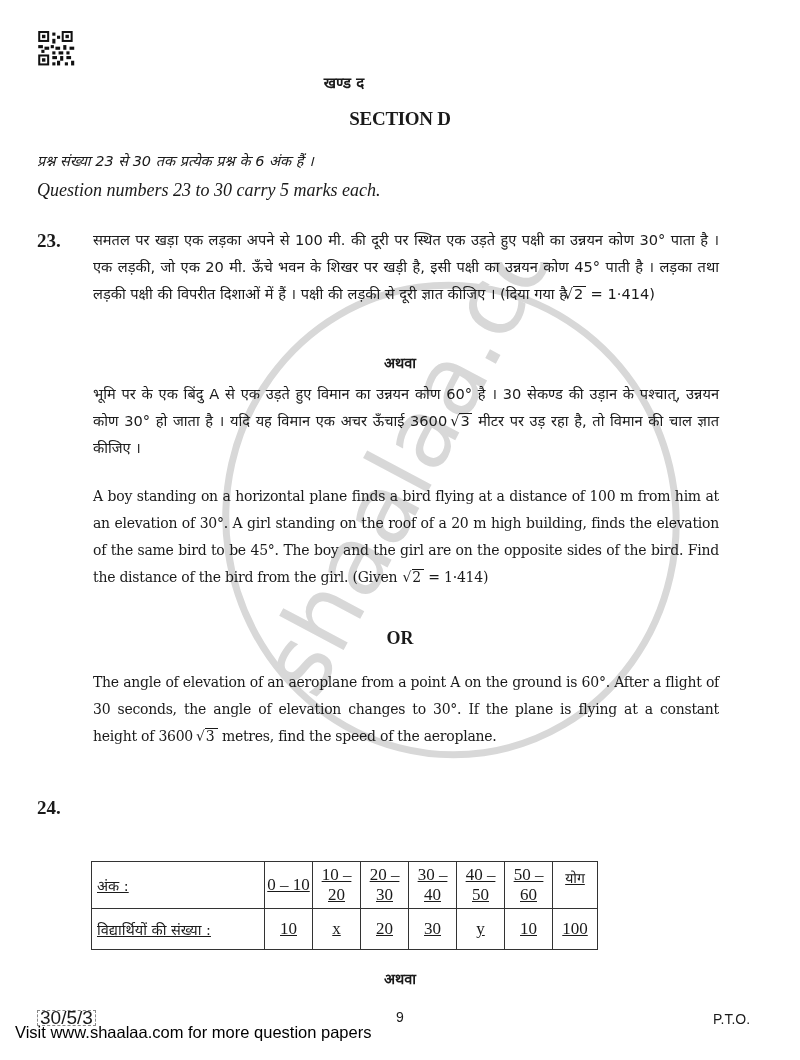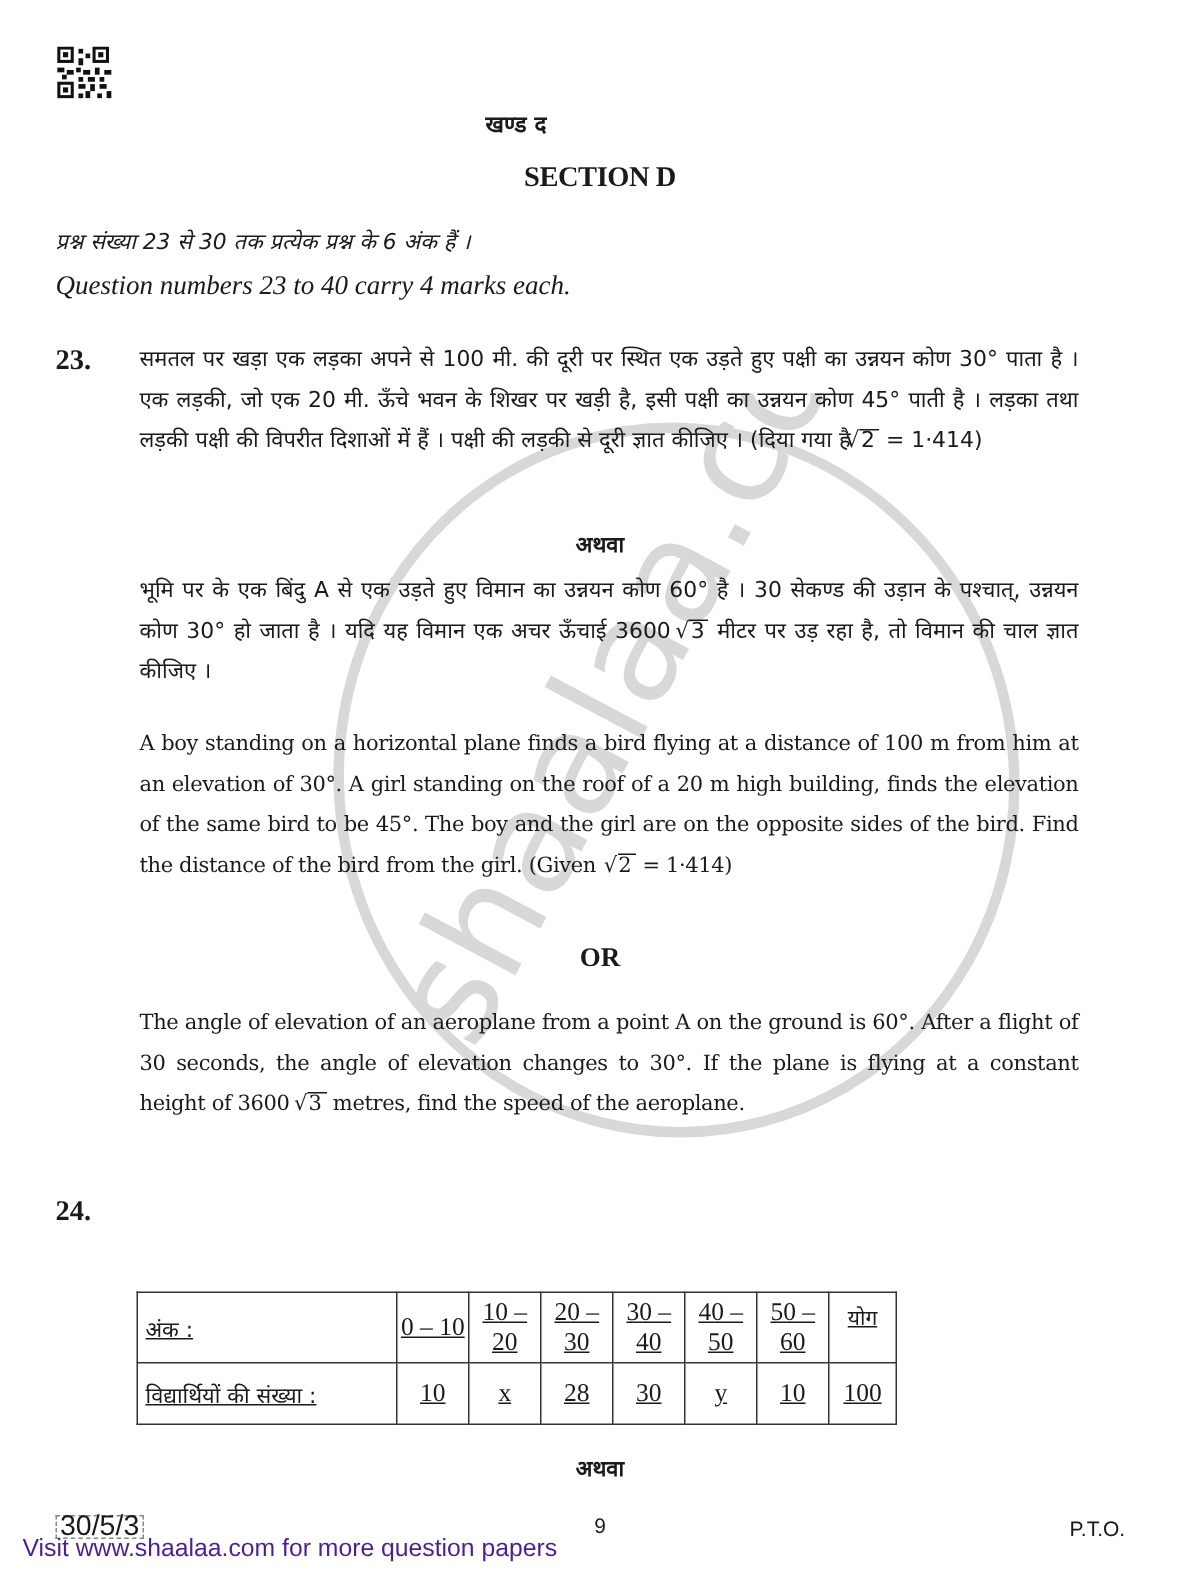--- a/index.html
+++ b/index.html
@@ -30,21 +30,21 @@
   table.freq { position: absolute; left: 91px; top: 861px; border-collapse: collapse; font-family: "Liberation Serif", serif; font-size: 17px; text-decoration: underline; }
   table.freq td { border: 1.3px solid #333; height: 40px; text-align: center; padding: 0; }
   table.freq td.lbl { text-align: left; padding-left: 5px; font-family: "DejaVu Sans", sans-serif; font-size: 14.5px; width: 167px; }
   table.freq td.c { width: 47px; }
   table.freq td.ctot { width: 44px; font-family: "DejaVu Sans", sans-serif; font-size: 14px; vertical-align: top; padding-top: 6px; }
   table.freq tr.r2 td.ctot { font-family: "Liberation Serif", serif; font-size: 17px; vertical-align: middle; padding-top: 0; }
 
   .footer-code { position: absolute; left: 37px; top: 1010px; font-family: "Liberation Sans", sans-serif; font-size: 19px; border: 1px dashed #888; padding: 0 2px; line-height: 14px; }
   .footer-page { position: absolute; left: 0; width: 800px; top: 1009px; text-align: center; font-family: "Liberation Sans", sans-serif; font-size: 14px; }
   .footer-pto { position: absolute; left: 713px; top: 1011px; font-family: "Liberation Sans", sans-serif; font-size: 14px; text-align: right; }
-  .footer-visit { position: absolute; left: 15px; top: 1023px; font-family: "Liberation Sans", sans-serif; font-size: 16.5px; color: #4c1d95; }
+  .footer-visit { position: absolute; left: 15px; top: 1023px; font-family: "Liberation Sans", sans-serif; font-size: 16.5px; color: #000000; }
 
   .watermark { position: absolute; left: 196px; top: 262px; width: 500px; height: 520px; pointer-events: none; }
 </style>
 </head>
 <body>
 
 <div class="page">
 
   <svg class="watermark" viewBox="0 0 500 520">
     <ellipse cx="255" cy="258" rx="225" ry="235" fill="none" stroke="#d8d8d8" stroke-width="7" transform="rotate(-8 255 258)"></ellipse>
@@ -80,21 +80,21 @@
       <rect x="9" y="20" width="2" height="2" fill="#111"></rect>
       <rect x="12" y="19" width="2" height="3" fill="#111"></rect>
     <rect x="17" y="20" width="2" height="2" fill="#111"></rect>
       <rect x="21" y="19" width="2" height="3" fill="#111"></rect>
   </svg>
 
   <div class="section-hi">खण्ड द</div>
   <div class="section-en">SECTION D</div>
 
   <div class="instr instr-hi">प्रश्न संख्या 23 से 30 तक प्रत्येक प्रश्न के 6 अंक हैं ।</div>
-  <div class="instr instr-en">Question numbers 23 to 40 carry 4 marks each.</div>
+  <div class="instr instr-en">Question numbers 23 to 30 carry 5 marks each.</div>
 
   <div class="qnum" style="top:230px;">23.</div>
 
   <div class="para hi" style="top:226px;">
     <span>समतल पर खड़ा एक लड़का अपने से 100 मी. की दूरी पर स्थित एक उड़ते हुए पक्षी का उन्नयन कोण 30° पाता है । एक लड़की, जो एक 20 मी. ऊँचे भवन के शिखर पर खड़ी है, इसी पक्षी का उन्नयन कोण 45° पाती है । लड़का तथा लड़की पक्षी की विपरीत दिशाओं में हैं । पक्षी की लड़की से दूरी ज्ञात कीजिए । (दिया गया है </span><span class="sqrt">2</span><span> = 1·414)</span>
   </div>
 
   <div class="or-hi" style="top:352px;">अथवा</div>
 
   <div class="para hi" style="top:380px;">
@@ -123,21 +123,21 @@
       <td class="c">20 – 30</td>
       <td class="c">30 – 40</td>
       <td class="c">40 – 50</td>
       <td class="c">50 – 60</td>
       <td class="ctot">योग</td>
     </tr>
     <tr class="r2">
       <td class="lbl">विद्यार्थियों की संख्या :</td>
       <td class="c">10</td>
       <td class="c">x</td>
-      <td class="c">28</td>
+      <td class="c">20</td>
       <td class="c">30</td>
       <td class="c">y</td>
       <td class="c">10</td>
       <td class="ctot">100</td>
     </tr>
   </tbody>
     </table>
 
   <div class="or-hi" style="top:968px;">अथवा</div>
 

